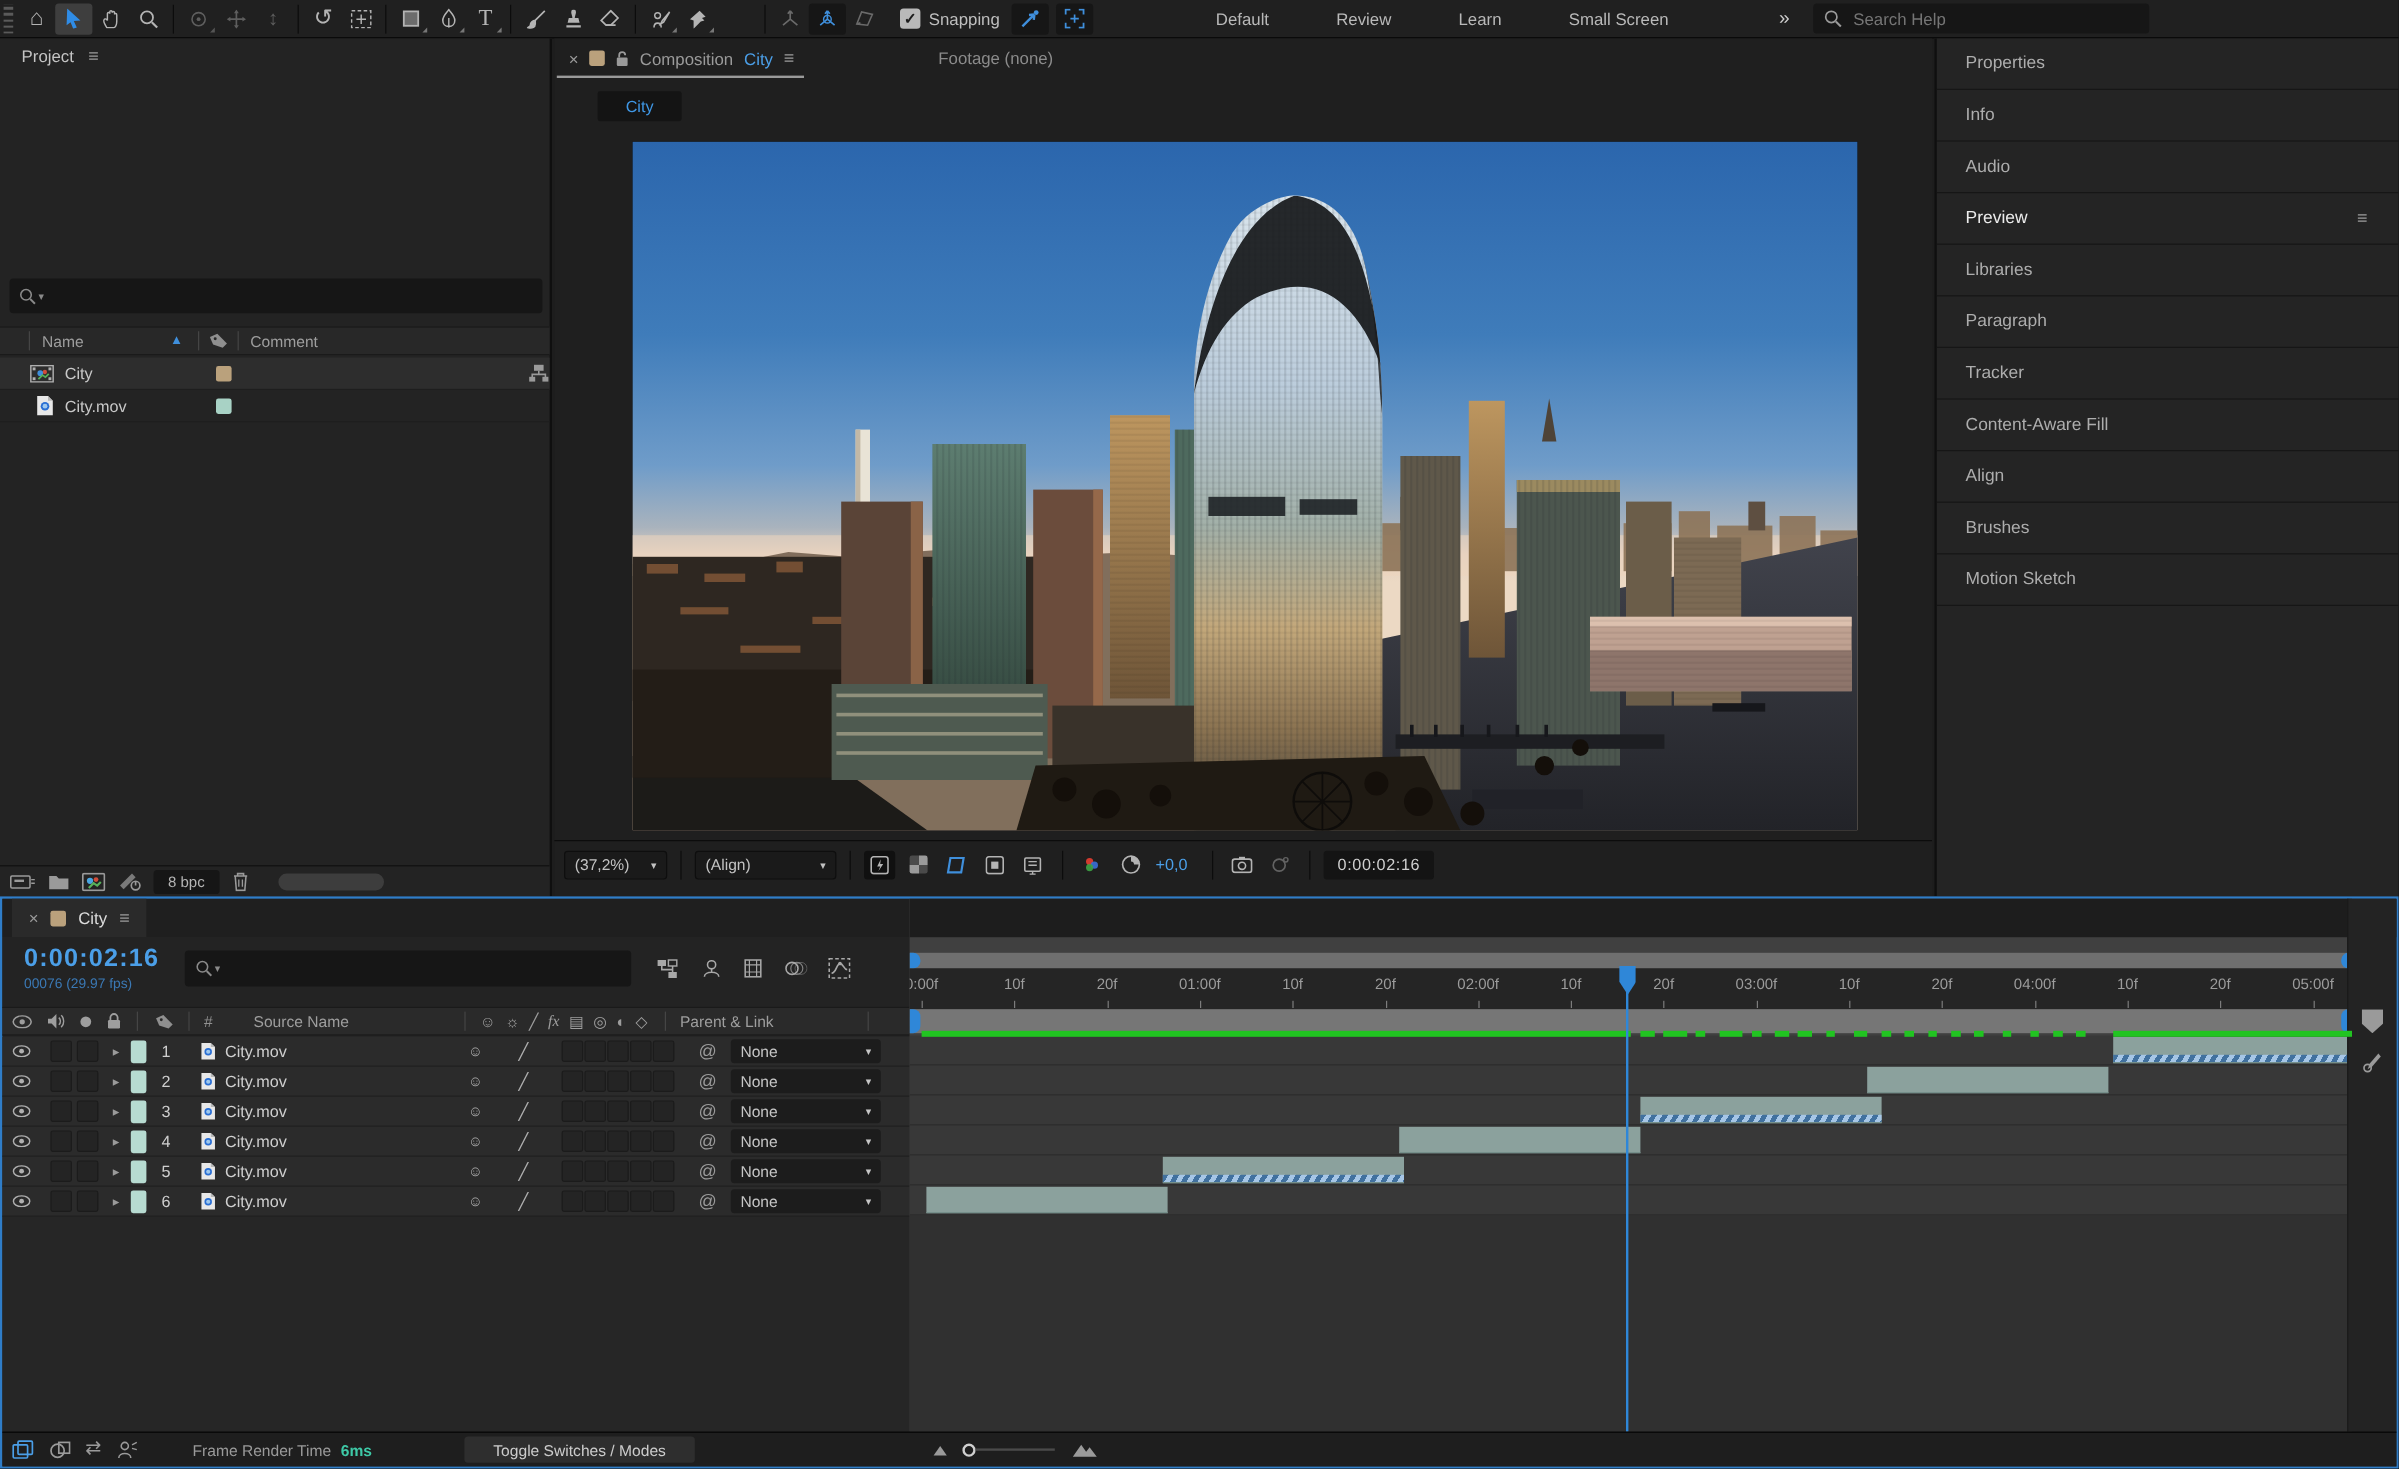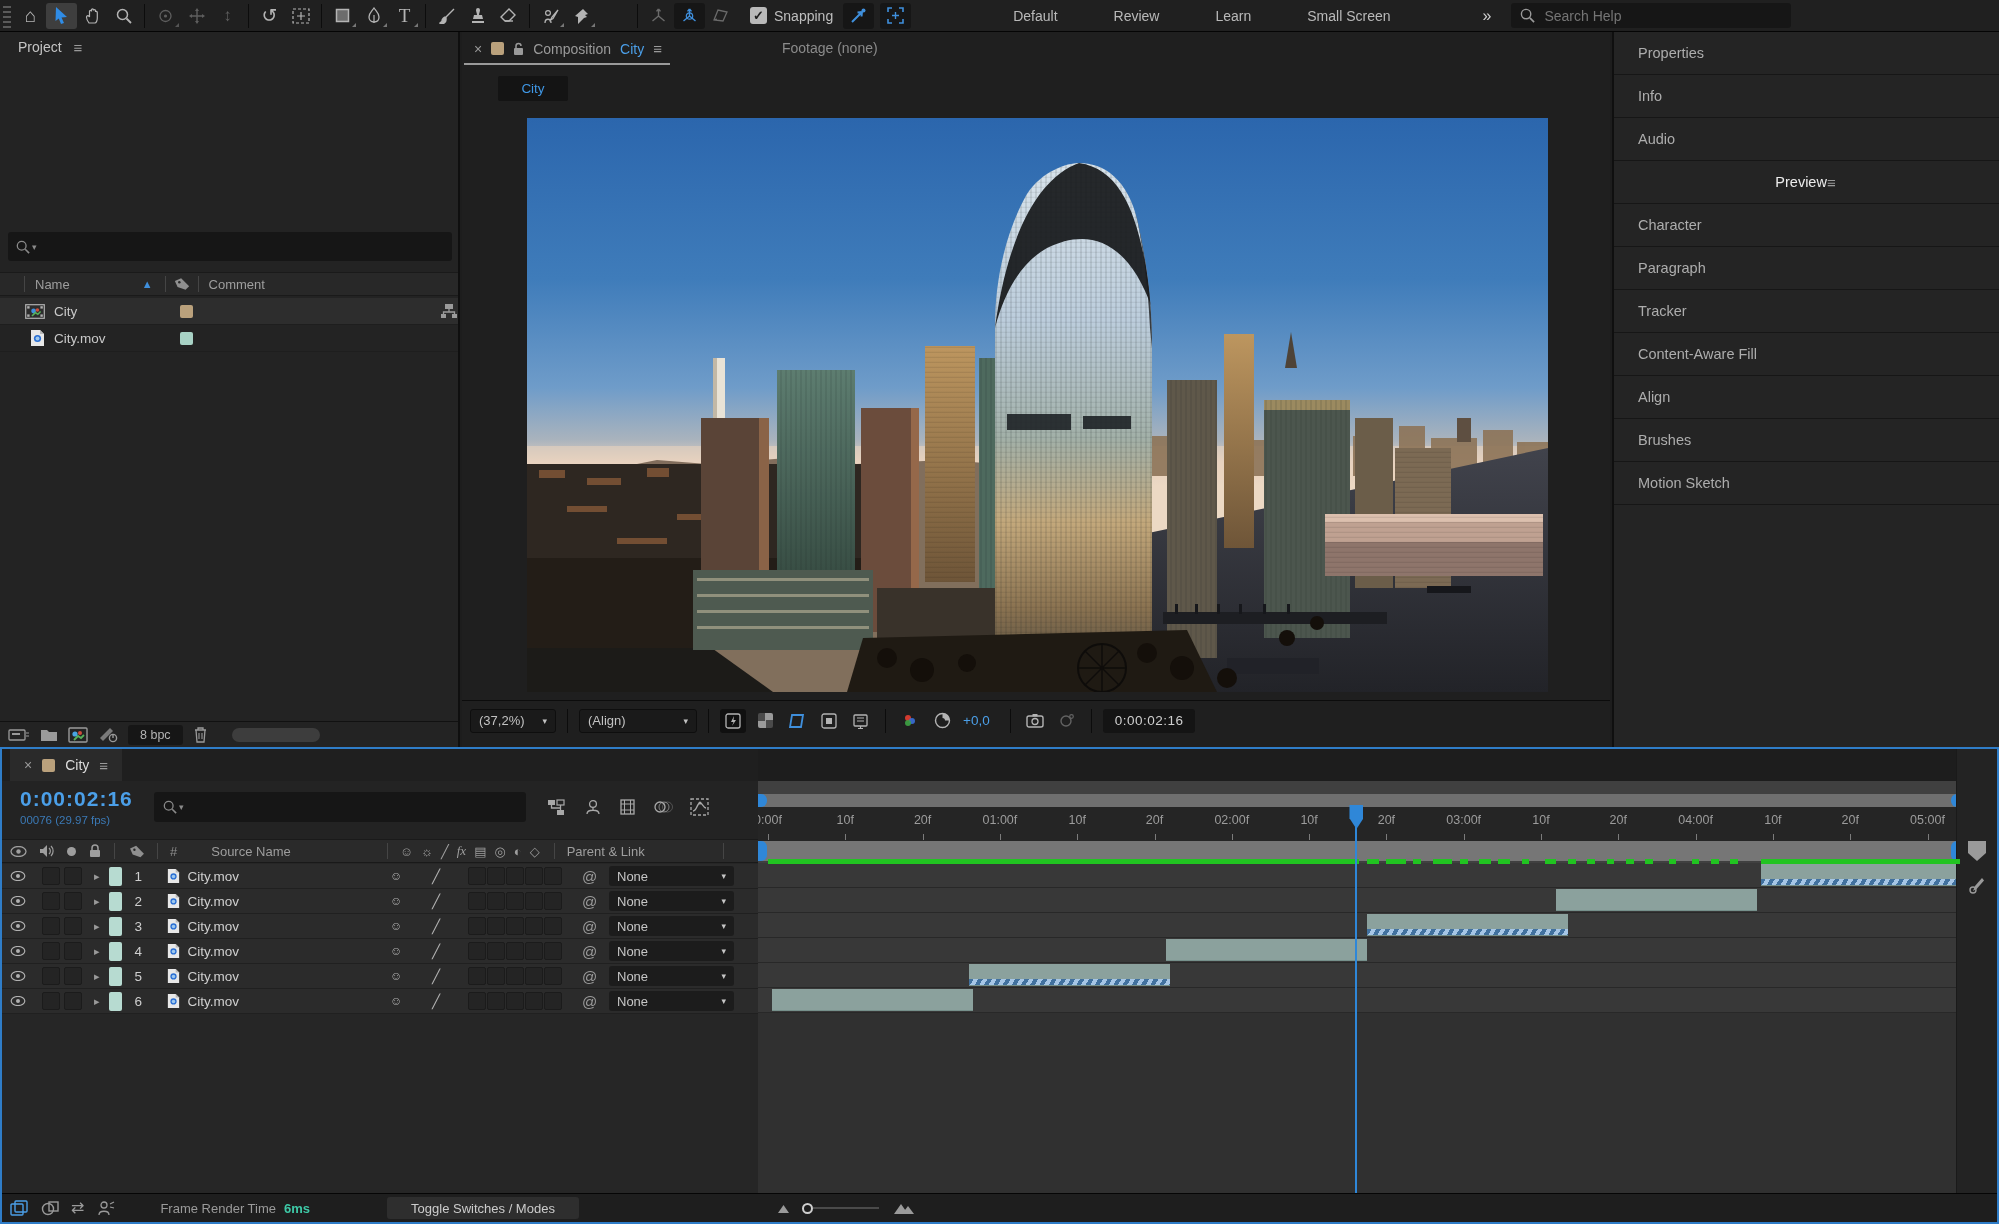--- a/index.html
+++ b/index.html
@@ -78,21 +78,21 @@
                 display:flex; align-items:center; justify-content:space-between; padding:0 8px;
                 color:#c2c2c2; font-size:13px; }
   .vb-icon { width:26px; height:24px; display:flex; align-items:center; justify-content:center; }
   .vb-icon.on { background:#101010; border-radius:3px; }
   #tc-field { background:#141414; border-radius:3px; height:24px; padding:0 12px; color:#cfcfcf;
               font-size:13.5px; display:flex; align-items:center; letter-spacing:.5px; }
 
   
   .side-item { height:43px; display:flex; align-items:center; justify-content:space-between;
                padding:0 26px 0 24px; color:#adadad; border-bottom:1px solid #161616; font-size:14.5px; }
-  .side-item.active { color:#ececec;justify-content:center; }
+  .side-item.active { color:#ececec; }
 
   
   #timeline { position:absolute; left:0; top:747px; width:1999px; height:477px; background:#262626;
               border:2px solid #2f7dc8; }
   #tl-tabrow { position:absolute; left:0; top:0; width:100%; height:32px; background:#1f1f1f; }
   #tl-tab { position:absolute; left:8px; top:0; height:32px; display:flex; align-items:center; gap:10px;
             padding:0 14px; background:#2a2a2a; color:#dcdcdc; }
   #tl-inforow { position:absolute; left:0; top:32px; width:756px; height:58px; background:#232323; }
   #tl-timecode { position:absolute; left:18px; top:6px; color:#4b9fe8; font-size:21px; font-weight:bold;
                  letter-spacing:1px; }
@@ -656,21 +656,21 @@
           <span>Info</span>
         </div>
         <div class="side-item">
           <span>Audio</span>
         </div>
         <div class="side-item active">
           <span>Preview</span>
           <span class="hamburger">≡</span>
         </div>
         <div class="side-item">
-          <span>Character</span>
+          <span>Libraries</span>
         </div>
         <div class="side-item">
           <span>Paragraph</span>
         </div>
         <div class="side-item">
           <span>Tracker</span>
         </div>
         <div class="side-item">
           <span>Content-Aware Fill</span>
         </div>

